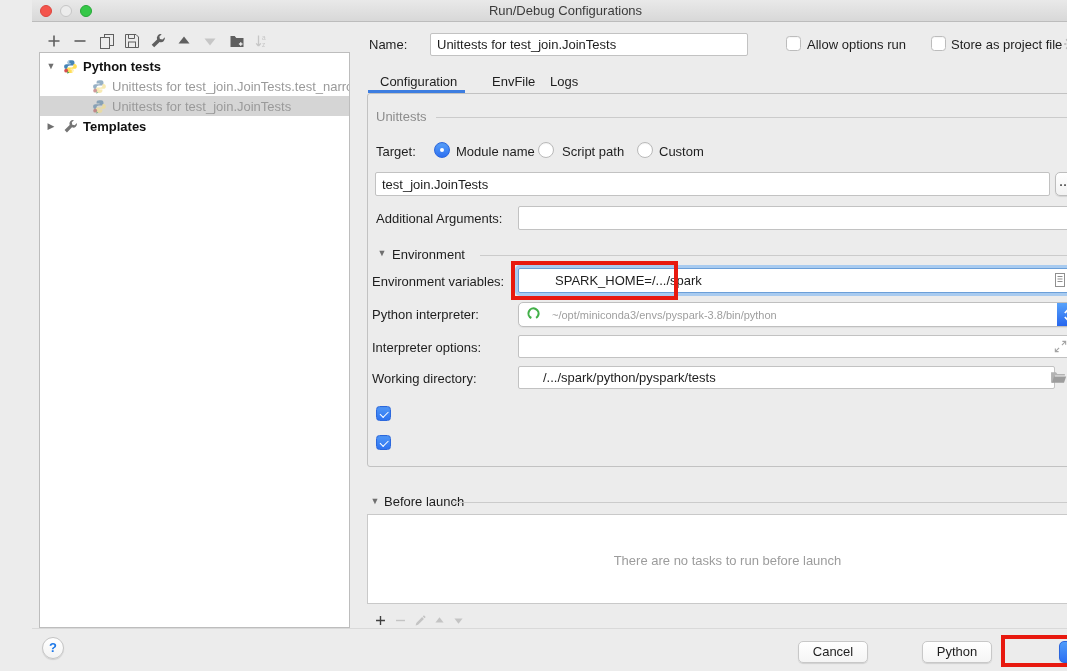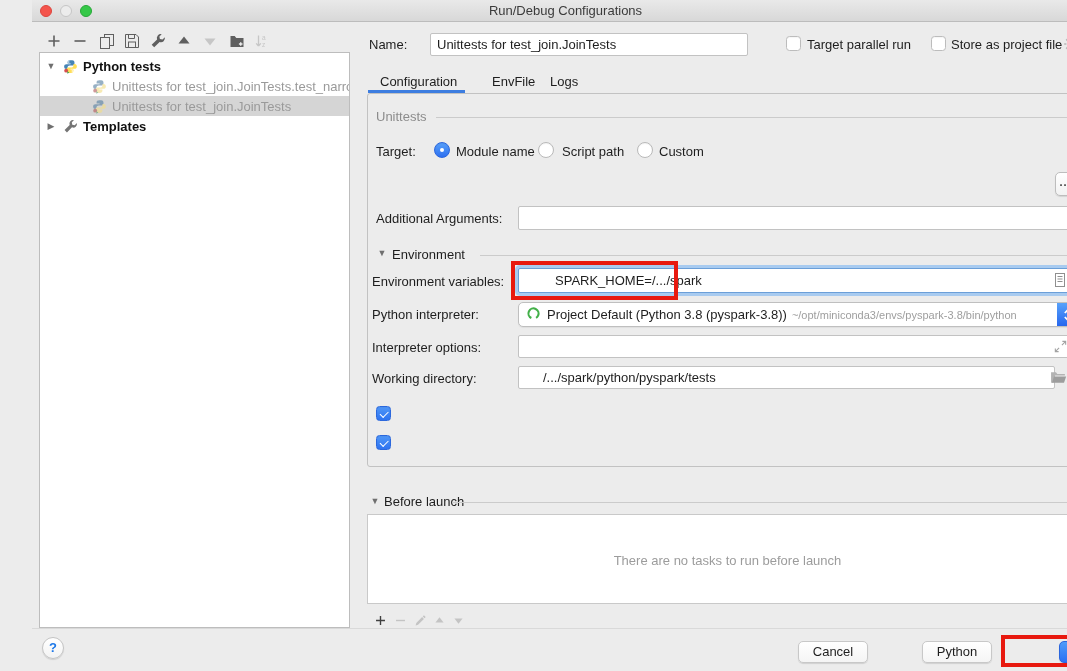--- a/index.html
+++ b/index.html
@@ -204,21 +204,21 @@
             <path fill="#757575" d="M14.8 4.3A3.9 3.9 0 0 1 9.6 8.9L4.2 14.3 1.7 11.8 7.1 6.4A3.9 3.9 0 0 1 11.7 1.2L9.4 3.5l.5 2.6 2.6.5z"></path>
           </svg>
       </span>
       <span class="tlabel-b">Templates</span>
     </div>
   </div>
 
   <span class="lbl" style="left:337px;top:37px">Name:</span>
   <input class="field" style="left: 398px; top: 33px; width: 318px; height: 23px;" value="Unittests for test_join.JoinTests">
   <span class="cb" style="left:754px;top:36px"></span>
-  <span class="lbl" style="left:775px;top:37px">Target parallel run</span>
+  <span class="lbl" style="left:775px;top:37px">Allow options run</span>
   <span class="cb" style="left:899px;top:36px"></span>
   <span class="lbl" style="left:919px;top:37px">Store as project file</span>
   <span class="iconbtn" style="left:1030px;top:35px;width:17px;height:17px">
     <svg viewBox="0 0 16 16" width="16" height="16">
         <g stroke="#b8b8b8" stroke-width="1.6" fill="none">
           <circle cx="8" cy="8" r="3.1"></circle>
           <path d="M8 1.2v2.2M8 12.6v2.2M1.2 8h2.2M12.6 8h2.2M3.2 3.2l1.5 1.5M11.3 11.3l1.5 1.5M12.8 3.2l-1.5 1.5M4.7 11.3l-1.5 1.5"></path>
         </g>
       </svg>
   </span>
@@ -234,20 +234,21 @@
   <div class="hline" style="left:404px;top:117px;width:636px"></div>
 
   <span class="lbl" style="left:344px;top:144px">Target:</span>
   <span class="radio sel" style="left:402px;top:142px"></span>
   <span class="lbl" style="left:424px;top:144px">Module name</span>
   <span class="radio" style="left:506px;top:142px"></span>
   <span class="lbl" style="left:530px;top:144px">Script path</span>
   <span class="radio" style="left:605px;top:142px"></span>
   <span class="lbl" style="left:627px;top:144px">Custom</span>
 
+  <input class="field" style="left: 343px; top: 172px; width: 675px; height: 24px;" value="test_join.JoinTests">
   <div class="browse">...</div>
 
   <span class="lbl" style="left:344px;top:211px">Additional Arguments:</span>
   <input class="field" style="left: 486px; top: 206px; width: 554px; height: 24px;" value="">
 
   <span class="twisty" style="position:absolute;left:344px;top:248px;margin:0">▼</span>
   <span class="lbl" style="left:360px;top:247px">Environment</span>
   <div class="hline" style="left:448px;top:255px;width:592px"></div>
 
   <span class="lbl" style="left:340px;top:274px">Environment variables:</span>
@@ -262,21 +263,20 @@
   </span>
   <div class="ann" style="left:479px;top:261px;width:167px;height:39px"></div>
 
   <span class="lbl" style="left:340px;top:307px">Python interpreter:</span>
   <div class="combo">
     <span class="cicon">
       <svg viewBox="0 0 16 16" width="15" height="15">
           <circle cx="8" cy="8" r="5.4" fill="none" stroke="#43b049" stroke-width="2.3" stroke-dasharray="28 6" transform="rotate(115 8 8)"></circle>
         </svg>
     </span>
-    <span class="cval">Project Default (Python 3.8 (pyspark-3.8))</span>
     <span class="cpath">~/opt/miniconda3/envs/pyspark-3.8/bin/python</span>
     <span class="combo-btn">
       <svg viewBox="0 0 10 14" width="10" height="14">
           <g stroke="#fff" stroke-width="1.7" fill="none">
             <path d="M1.8 5l3.2-3.2L8.2 5M1.8 9l3.2 3.2L8.2 9"></path>
           </g>
         </svg>
     </span>
   </div>
 

